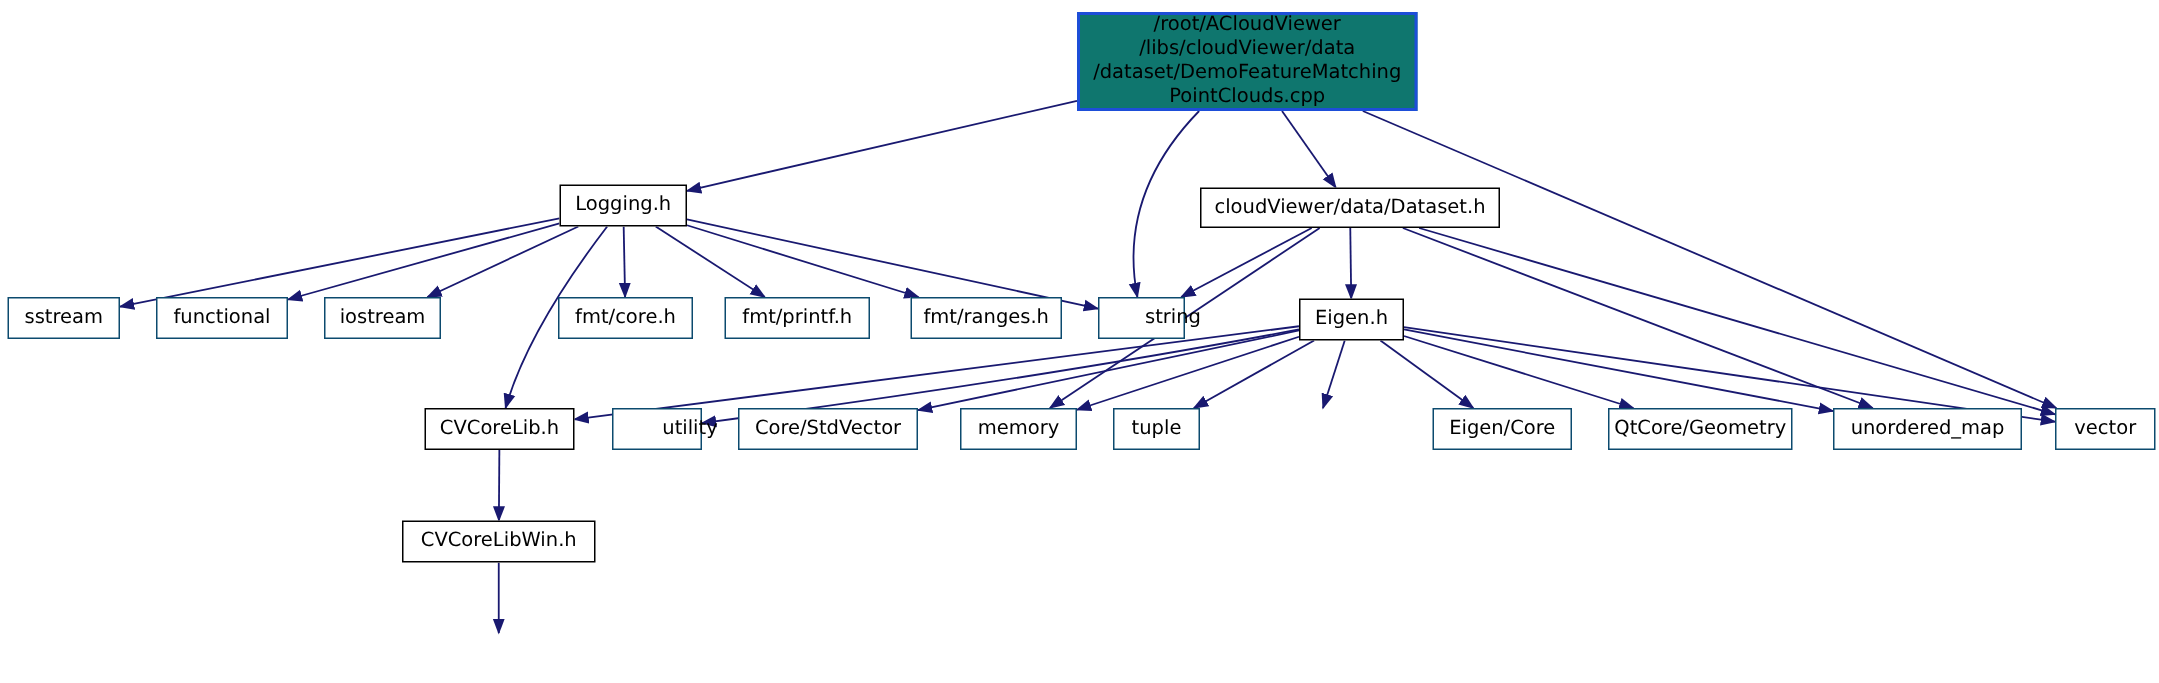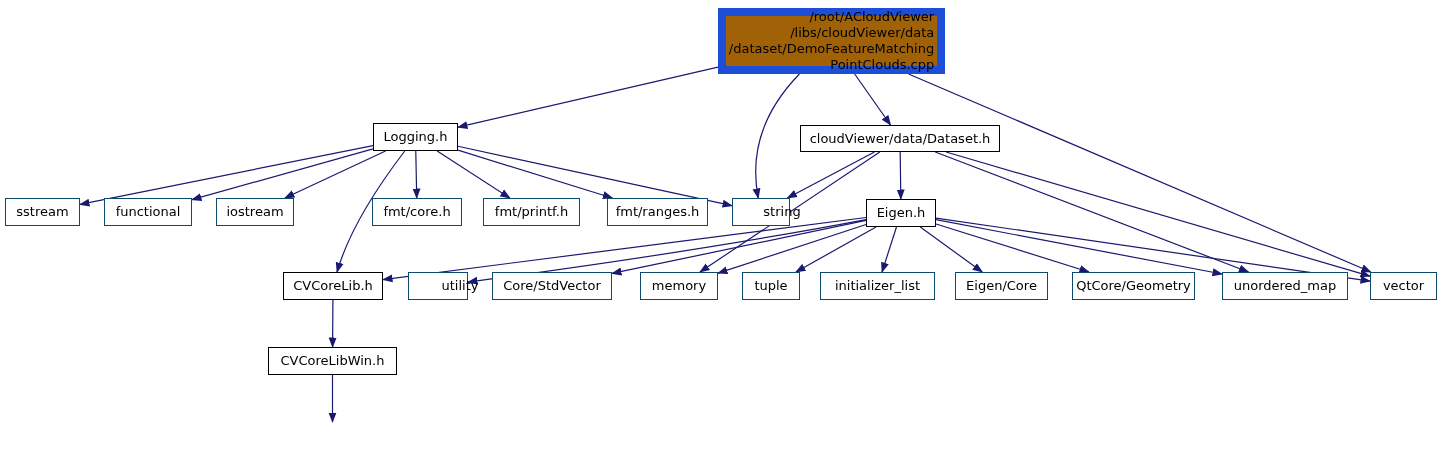--- a/index.html
+++ b/index.html
@@ -18,21 +18,21 @@
     align-items:center;
     justify-content:center;
     text-align:center;
     font-size:13px;
     line-height:16px;
     color:#000;
     background:#ffffff;
     white-space:pre-line;
     cursor:default;
   }
-  .node.main{background:#a16207;border:8px solid #1d4ed8;text-align:right;}
+  .node.main{background:#0f766e;border:2px solid #1d4ed8;}
   .node.internal{border:1.4px solid #000000;cursor:pointer;}
   .node.external{border:1px solid #0c4a6e;}
   path.edge{fill:none;stroke-width:1.2px;}
 </style>
 </head>
 <body>
 
 <div id="canvas">
   <svg id="edge-layer" xmlns="http://www.w3.org/2000/svg">
       <defs>
@@ -83,19 +83,18 @@
     <div class="node external" style="left: 372px; top: 198px; width: 90px; height: 28px;">fmt/core.h</div>
     <div class="node external" style="left: 483px; top: 198px; width: 97px; height: 28px;">fmt/printf.h</div>
     <div class="node external" style="left: 607px; top: 198px; width: 101px; height: 28px;">fmt/ranges.h</div>
     <div class="node external" style="left: 732px; top: 198px; width: 58px; height: 28px; padding-left: 42px;">string</div>
     <div class="node internal" style="left: 866px; top: 199px; width: 70px; height: 28px; text-align: right;">Eigen.h</div>
     <div class="node internal" style="left: 283px; top: 272px; width: 100px; height: 28px;">CVCoreLib.h</div>
     <div class="node external" style="left: 408px; top: 272px; width: 60px; height: 28px; padding-left: 44px;">utility</div>
     <div class="node external" style="left: 492px; top: 272px; width: 120px; height: 28px;">Core/StdVector</div>
     <div class="node external" style="left: 640px; top: 272px; width: 78px; height: 28px;">memory</div>
     <div class="node external" style="left: 742px; top: 272px; width: 58px; height: 28px;">tuple</div>
-    <div class="node external" style="left: 820px; top: 272px; width: 115px; height: 28px;">initializer_list</div>
     <div class="node external" style="left: 955px; top: 272px; width: 93px; height: 28px;">Eigen/Core</div>
     <div class="node external" style="left: 1072px; top: 272px; width: 123px; height: 28px;">QtCore/Geometry</div>
     <div class="node external" style="left: 1222px; top: 272px; width: 126px; height: 28px;">unordered_map</div>
     <div class="node external" style="left: 1370px; top: 272px; width: 67px; height: 28px;">vector</div>
     <div class="node internal" style="left: 268px; top: 347px; width: 129px; height: 28px;">CVCoreLibWin.h</div>
   </div>
 
 </body></html>

